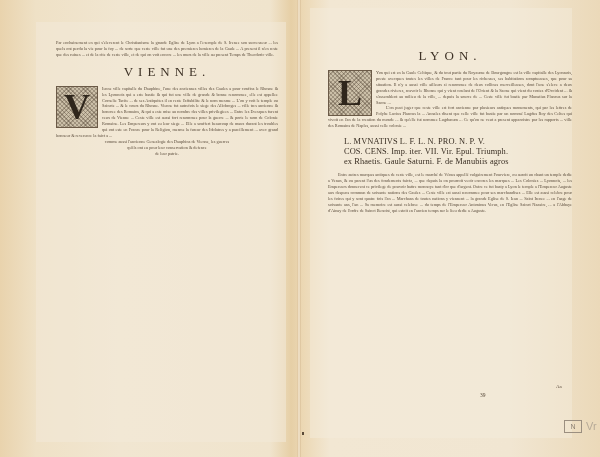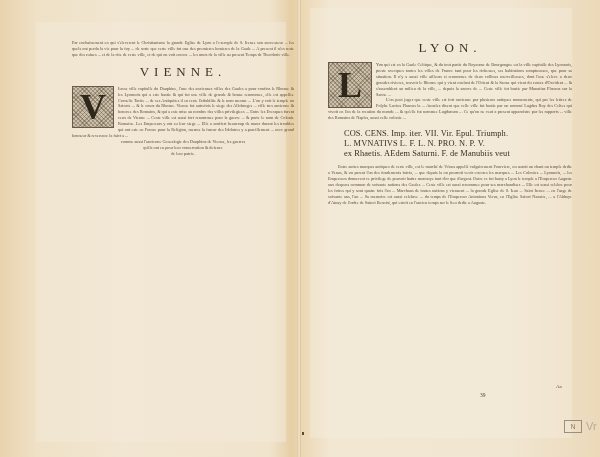--- a/index.html
+++ b/index.html
@@ -20,31 +20,31 @@
     position:absolute; left:310px; top:8px; width:262px; height:430px;
     background:#f4ecdc; opacity:0.5;
   }
   .gutter {
     position:absolute; left:297px; top:0; width:4px; height:457px;
     background:linear-gradient(90deg,#dcc197,#f3e6cf,#d9be94);
   }
   .gutter-dot { position:absolute; left:302px; top:432px; width:2px; height:3px; background:#5a4a38; }
 
   .page { position:absolute; color:#4a3d30; }
-  .page-left { left:56px; top:40px; width:222px;margin-left:16px; }
+  .page-left { left:56px; top:40px; width:222px; }
   .page-right { left:328px; top:40px; width:244px; }
 
   .body-text { font-size:4.3px; line-height:5.9px; text-align:justify; color:#5b4c3c; margin:0; }
   .para-indent { text-indent:10px; }
 
   .heading {
     font-size:13px; letter-spacing:5px; text-align:center; color:#3e3226;
     margin:6px 0 6px 0; font-weight:normal;
   }
-  .heading-lyon { margin-top:0; }
+  .heading-lyon { margin-top:8px; }
 
   .initial {
     float:left; width:40px; height:40px; margin:0 4px 1px 0;
     background:
       repeating-linear-gradient(45deg, rgba(70,55,40,0.35) 0 1px, transparent 1px 3px),
       repeating-linear-gradient(-45deg, rgba(70,55,40,0.3) 0 1px, transparent 1px 3px),
       #cbbfa8;
     border:1px solid #6b5a47; position:relative;
     display:flex; align-items:center; justify-content:center;
   }
@@ -93,23 +93,23 @@
   </div>
 
   <div class="page page-right">
     <h2 class="heading heading-lyon">LYON.</h2>
     <div class="initial initial-lyon">
       <span class="initial-letter">L</span>
     </div>
     <p class="body-text">Yon qui est en la Gaule Celtique, &amp; du tout partie du Royaume de Bourgongne est la ville capitalle des Lyonnois, preste avecques toutes les villes de France tant pour les richesses, ses habitations somptueuses, que pour sa situation. Il n'y a aussi ville ailleurs si renommee de deux collines merveilleuses, dont l'une s'eleve a deux grandes rivieres, scavoir le Rhosne qui y vient coulant de l'Orient &amp; la Saone qui vient du costez d'Occident ... &amp; s'assemblent au milieu de la ville, ... depuis la source de ... Ceste ville fut bastie par Munatius Plancus sur la Saone ...</p>
     <p class="body-text para-indent">L'on peut juger que ceste ville est fort ancienne par plusieurs antiques monuments, qui par les lettres de Polybe Lucius Plancus la ... Annales disent que celle ville fut bastie par un nommé Lugdus Roy des Celtes qui vivoit en l'an de la creation du monde ... &amp; qu'elle fut nommee Lugdunum ... Ce qu'on ne veut a present apparoistre par les rapports ... ville des Romains de Naples, aussi celle colonie ...</p>
     <div class="inscription">
+      <div>L. MVNATIVS L. F. L. N. PRO. N. P. V.</div>
       <div>COS. CENS. Imp. iter. VII. Vir. Epul. Triumph.</div>
-      <div>L. MVNATIVS L. F. L. N. PRO. N. P. V.</div>
-      <div>ex Rhaetis. AEdem Saturni. F. de Manubiis veut</div>
+      <div>ex Rhaetis. Gaule Saturni. F. de Manubiis agros</div>
     </div>
     <p class="body-text para-indent">Entre autres marques antiques de ceste ville, est le marché de Vénus appellé vulgairement Fourviere, ou auroit un chant un temple dedie a Venus, &amp; ou parent l'un des fondements faictz, ... que depuis la on pourroit veoir encores les marques ... Les Colonies ... Lyonnois, ... les Empereurs donnerent ce privilege de pouvoir battre monnoye tant d'or que d'argent. Outre ce fut basty a Lyon le temple a l'Empereur Auguste aux despens commun de soixante nations des Gaules ... Ceste ville est aussi renommee pour ses marchandises ... Elle est aussi celebre pour les foires qui y sont quatre fois l'an ... Marchans de toutes nations y viennent ... la grande Eglise de S. Iean ... Saint Irenee ... en l'aage de soixante ans, l'an ... Sa memoire est aussi celebree ... du temps de l'Empereur Antoninus Verus, en l'Eglise Sainct Nazaire, ... a l'Abbaye d'Ainay de l'ordre de Sainct Benoist, qui estoit en l'ancien temps sur le lieu dedie a Auguste.</p>
   </div>
 
   <div class="signature" style="left:556px; top:384px;">Aa</div>
   <div class="page-number" style="left:480px; top:392px;">39</div>
 
   <div class="stamp-box">N</div>
   <div class="stamp-mark">Vr</div>
 </div>

